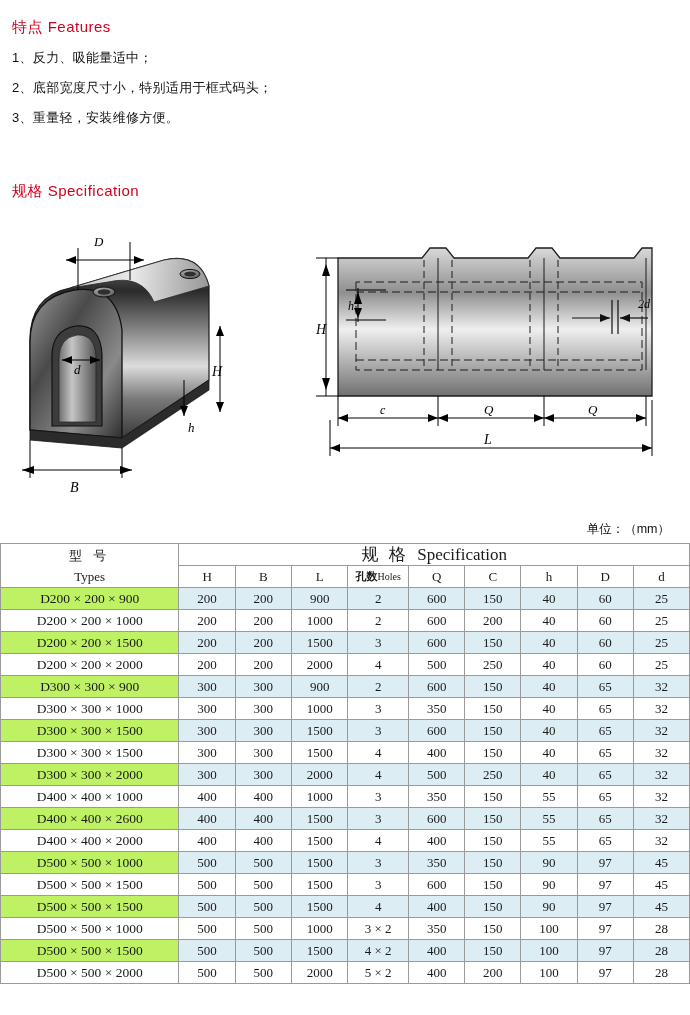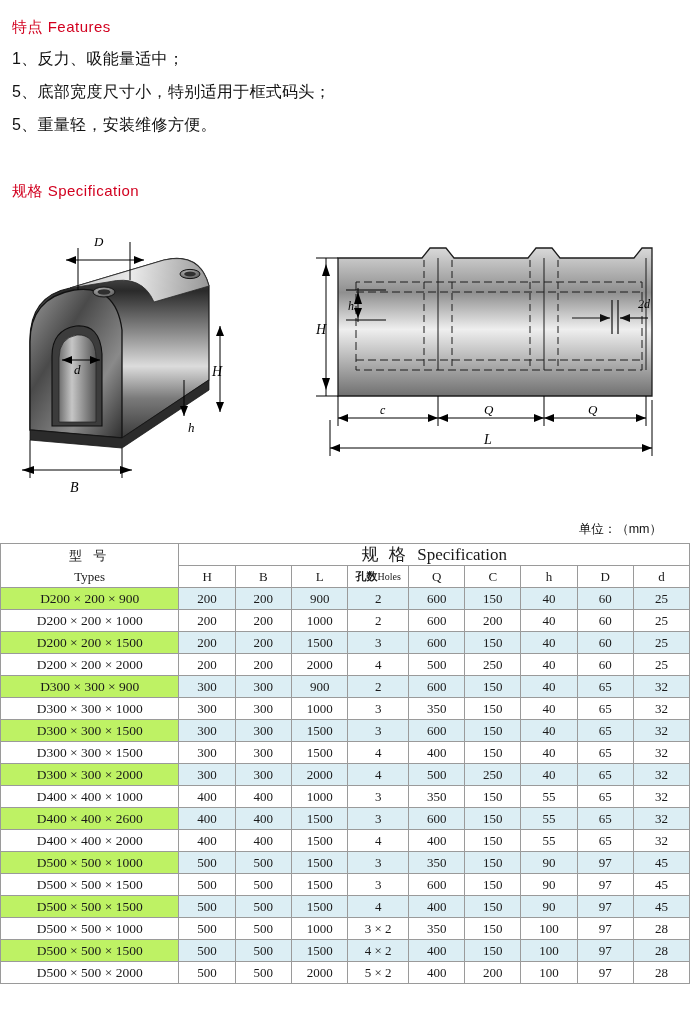--- a/index.html
+++ b/index.html
@@ -19,34 +19,34 @@
   .sec-title {
     font-size: 15px;
     font-weight: normal;
     color: #d2001f;
     margin: 0;
     padding: 0;
     letter-spacing: 0.5px;
   }
   #features-block { position: absolute; left: 12px; top: 18px; }
   .feature-line {
-    font-size: 16px;
+    font-size: 13px;
     color: #111;
     margin-top: 12px;
     letter-spacing: 0.3px;
   }
 
   #spec-title { position: absolute; left: 12px; top: 182px; }
 
   
   #drawings { position: absolute; left: 0px; top: 230px; width: 690px; height: 290px; }
 
   #unit-note {
     position: absolute;
-    right: 28px;
+    right: 20px;
     top: 521px;
     font-size: 12.5px;
     color: #111;
   }
 
   
   #spec-table {
     position: absolute;
     left: 0px;
     top: 543px;
@@ -81,22 +81,22 @@
   tr.alt td.plain { background: #bef264; }
 </style>
 </head>
 <body>
 
 <div class="page">
 
   <div id="features-block">
     <div class="sec-title">特点 Features</div>
     <div class="feature-line">1、反力、吸能量适中；</div>
-    <div class="feature-line">5、底部宽度尺寸小，特别适用于框式码头；</div>
-    <div class="feature-line">5、重量轻，安装维修方便。</div>
+    <div class="feature-line">2、底部宽度尺寸小，特别适用于框式码头；</div>
+    <div class="feature-line">3、重量轻，安装维修方便。</div>
   </div>
 
   <div id="spec-title" class="sec-title">规格 Specification</div>
 
   <div id="drawings">
 
     <svg width="320" height="290" viewBox="0 0 320 290" style="position:absolute;left:4px;top:0;">
       <defs>
         <linearGradient id="gBody" x1="0" y1="0" x2="0" y2="1">
           <stop offset="0%" stop-color="#6d6d6d"></stop>

